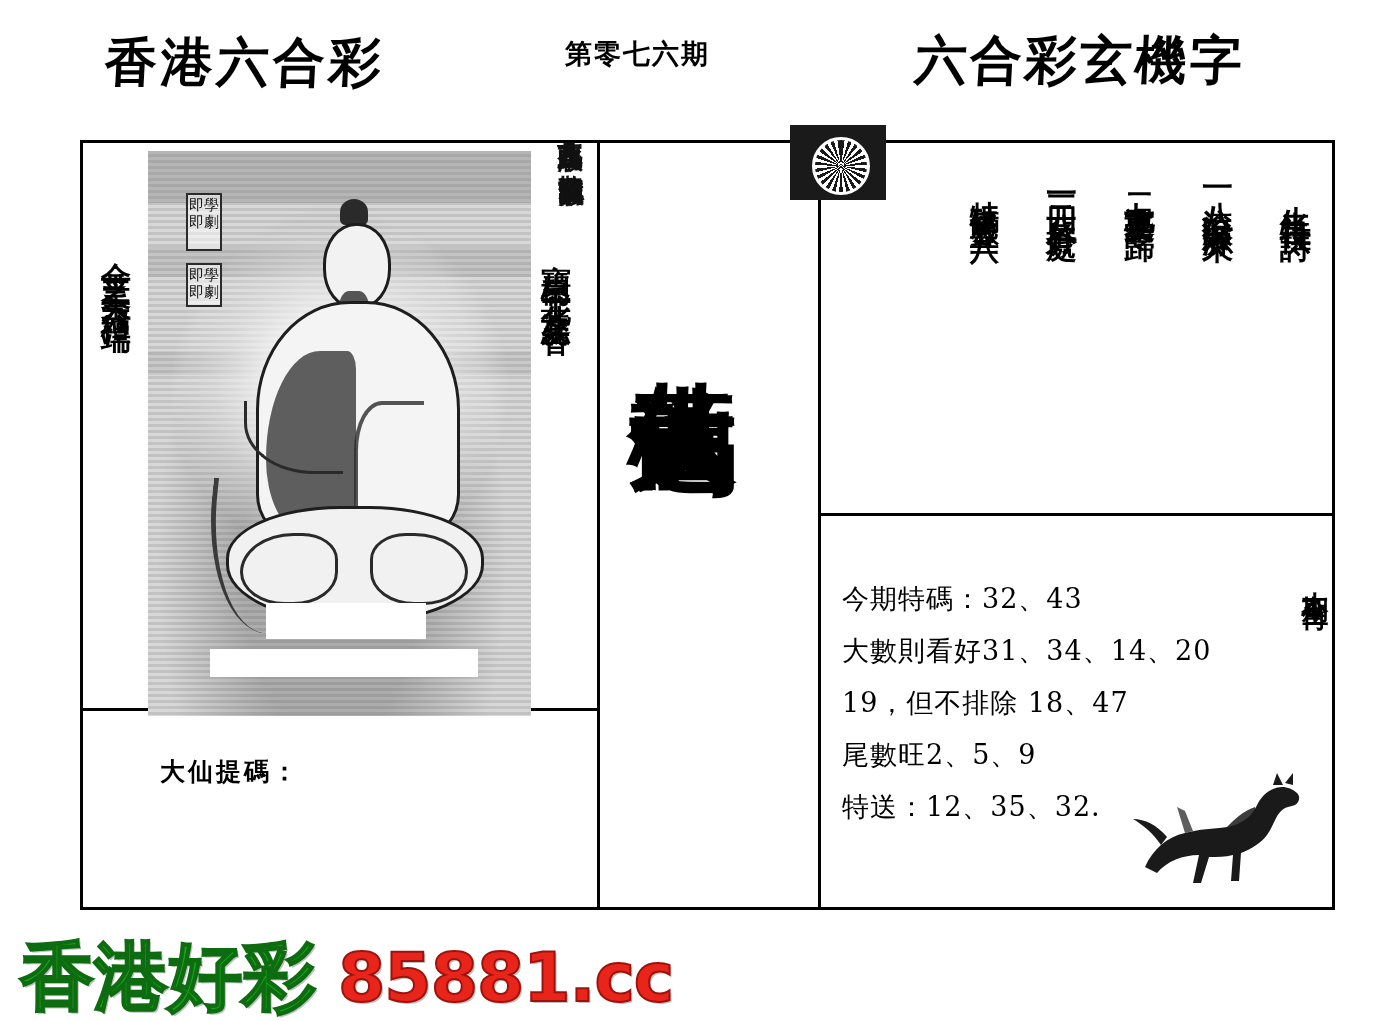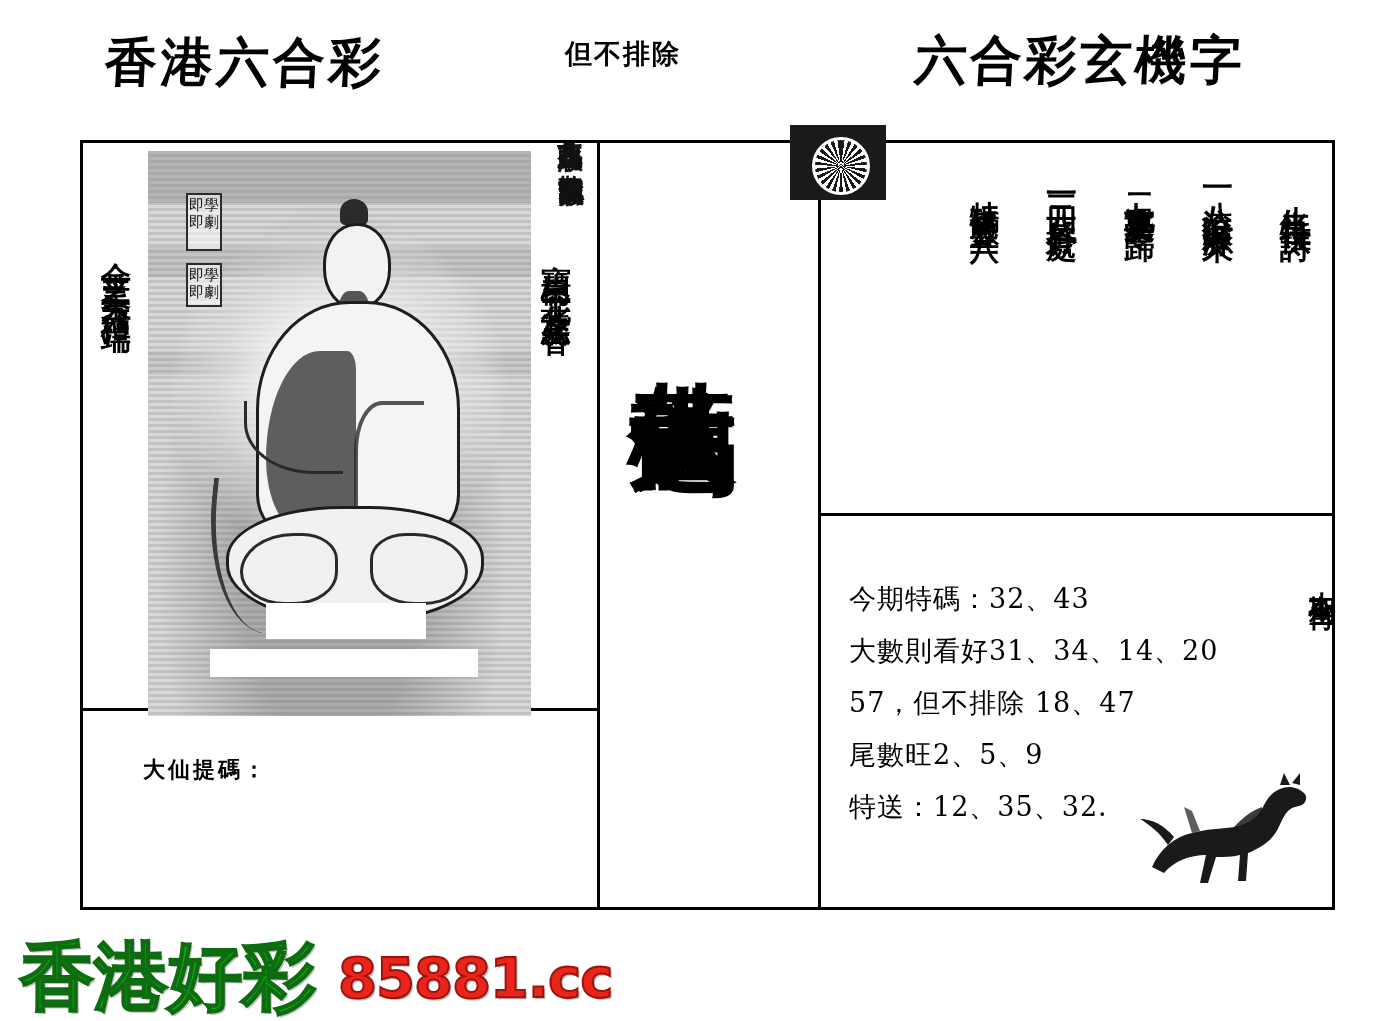--- a/index.html
+++ b/index.html
@@ -233,23 +233,23 @@
   }
   .left-col-text2 {
     position: absolute;
     left: 452px; top: 98px;
     font-size: 30px;
     letter-spacing: 10px;
     font-weight: 700;
   }
   .hint-label {
     position: absolute;
-    left: 60px; top: 612px;
-    font-family: "DejaVu Serif", serif;
-    font-size: 22px;
+    left: 77px; top: 612px;
+    font-family: "DejaVu Serif", serif;
+    font-size: 25px;
     font-weight: 700;
     letter-spacing: 3px;
   }
   .hint-numbers {
     position: absolute;
     left: 28px; top: 680px;
     font-family: "DejaVu Serif", serif;
     font-size: 36px;
     font-weight: 700;
     letter-spacing: 7px;
@@ -334,21 +334,21 @@
     right: 18px;
     top: 38px;
   }
   .poem-c1 { right: 96px; }
   .poem-c2 { right: 174px; }
   .poem-c3 { right: 252px; }
   .poem-c4 { right: 330px; top: 34px; font-size: 29px; }
 
   .predict-box {
     position: absolute;
-    left: 11px; top: 375px;
+    left: 4px; top: 375px;
     width: 515px;
     height: 389px;
   }
   .predict-lines {
     position: absolute;
     left: 18px; top: 55px;
     width: 400px;
     font-family: "DejaVu Serif", serif;
     font-size: 27px;
     line-height: 52px;
@@ -386,36 +386,36 @@
     font-family: "DejaVu Sans", sans-serif;
     font-size: 74px;
     font-weight: 700;
     color: #17a81a;
     letter-spacing: 0px;
     -webkit-text-stroke: 2px #0d6b10;
     text-shadow: 2px 2px 0 rgba(0,0,0,0.25);
   }
   .foot-num {
     font-family: "DejaVu Sans", sans-serif;
-    font-size: 56px;
+    font-size: 68px;
     font-weight: 700;
     color: #e8241b;
     margin-left: 22px;
     letter-spacing: -1px;
     -webkit-text-stroke: 2px #9e120c;
     text-shadow: 2px 2px 0 rgba(0,0,0,0.25);
   }
 </style>
 </head>
 <body>
 
 <div class="page">
 
   <div class="hdr-left skew">香港六合彩</div>
-  <div class="hdr-issue">但不排除</div>
+  <div class="hdr-issue">第零七六期</div>
   <div class="hdr-right skew">六合彩玄機字</div>
 
   <div class="frame"></div>
   <div class="vline" style="left:597px; top:140px; height:770px;"></div>
   <div class="vline" style="left:818px; top:140px; height:770px;"></div>
   <div class="hline" style="left:83px; top:708px; width:514px;"></div>
   <div class="hline" style="left:818px; top:513px; width:517px;"></div>
 
   <div class="left-panel">
 
@@ -466,21 +466,21 @@
       <div class="poem-col poem-c1">一八滾滾財源來</div>
       <div class="poem-col poem-c2">二九還要零一歸</div>
       <div class="poem-col poem-c3">三一四八各好處</div>
       <div class="poem-col poem-c4">特碼尾數五三八</div>
     </div>
 
     <div class="predict-box">
       <div class="predict-lines">
         <div>今期特碼：32、43</div>
         <div>大數則看好31、34、14、20</div>
-        <div>57，但不排除 18、47</div>
+        <div>19，但不排除 18、47</div>
         <div>尾數旺2、5、9</div>
         <div>特送：12、35、32.</div>
       </div>
 
       <div class="side-label">本期生肖</div>
 
       <svg class="horse" viewBox="0 0 190 130">
         <g fill="#1a1a1a">
           <path d="M18 104 C26 86 40 74 58 70 C72 66 86 66 100 64 C112 62 122 56 128 46
                    C132 38 136 30 146 26 C154 22 164 24 170 30 C174 34 172 40 168 42

